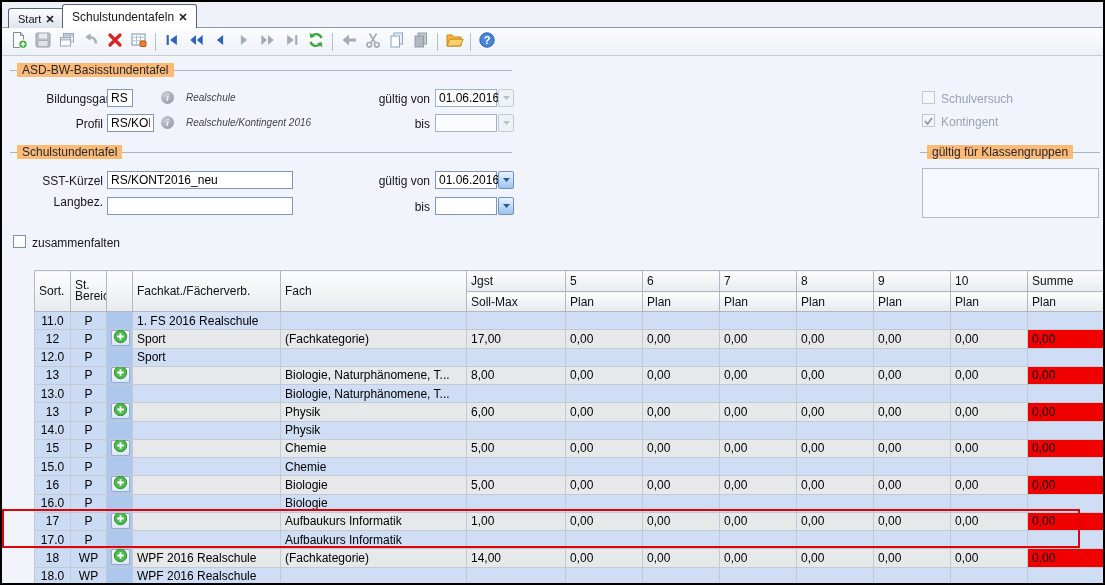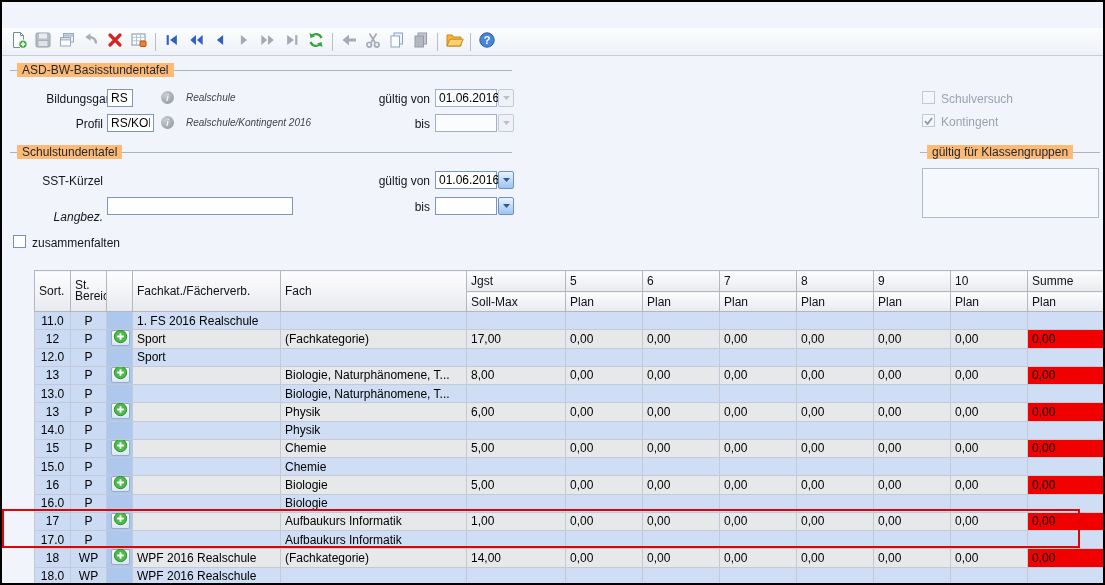--- a/index.html
+++ b/index.html
@@ -59,20 +59,38 @@
            border:1px solid #93abce;border-radius:2px;background:linear-gradient(#ffffff,#dbe6f5);}
   .delbtn{display:inline-flex;width:17px;height:16px;align-items:center;justify-content:center;
           border:1px solid #8fa8cc;border-radius:2px;background:linear-gradient(#f3f8fe,#cfe0f4);}
   .hlbox{position:absolute;left:0;top:507px;width:1078px;height:39px;border:2px solid #e00505;pointer-events:none;z-index:5;}
 </style>
 </head>
 <body>
 
 <div class="window">
 
+  <div class="tabbar">
+    <div class="tab inactive">
+      <span>Start</span>
+      <span class="tabx">
+          <svg width="8" height="8" viewBox="0 0 8 8">
+            <path d="M1 1l6 6M7 1L1 7" stroke="#1c1c24" stroke-width="1.7"></path>
+          </svg>
+        </span>
+    </div>
+    <div class="tab active">
+      <span>Schulstundentafeln</span>
+      <span class="tabx">
+          <svg width="8" height="8" viewBox="0 0 8 8">
+            <path d="M1 1l6 6M7 1L1 7" stroke="#1c1c24" stroke-width="1.7"></path>
+          </svg>
+        </span>
+    </div>
+  </div>
 
   <div class="toolbar" id="toolbar">
       <span class="tbtn">
         <span><svg width="18" height="18" viewBox="0 0 18 18">
             <path d="M3.5 1.5h7l3 3v12h-10z" fill="#fff" stroke="#7a8aa0"></path>
             <path d="M10.5 1.5v3h3" fill="none" stroke="#7a8aa0"></path>
             <circle cx="13" cy="13.2" r="4.2" fill="#3fae3f" stroke="#fff"></circle>
             <path d="M13 11v4.4M10.8 13.2h4.4" stroke="#fff" stroke-width="1.5"></path>
           </svg></span>
       </span>
@@ -233,32 +251,33 @@
     <svg width="9" height="8" viewBox="0 0 9 8">
         <path d="M1 4l2.5 3L8 1" fill="none" stroke="#8f99a8" stroke-width="1.8"></path>
       </svg>
   </span>
   <span class="flabel dlabel" style="left:939px;top:113px;text-align:left;">Kontingent</span>
 
   <div class="grpline" style="left:8px;top:150px;width:502px;"></div>
   <div class="grplabel" style="left:15px;top:143px;">Schulstundentafel</div>
 
   <div class="flabel" style="left:0;width:101px;top:172px;">SST-Kürzel</div>
+  <input class="tinput" style="left: 105px; top: 169px; width: 186px;" value="RS/KONT2016_neu">
 
   <div class="flabel" style="left:330px;width:98px;top:172px;">gültig von</div>
   <div class="combo" style="left:433px;top:169px;">
     <span class="cfield">01.06.2016</span>
     <span class="carr">
         <svg width="9" height="7" viewBox="0 0 9 7">
           <path d="M1 1l3.5 4L8 1z" fill="#2a5a9a"></path>
         </svg>
       </span>
   </div>
 
-  <div class="flabel" style="left:0;width:101px;top:208px;font-style:italic;">Langbez.</div>
+  <div class="flabel" style="left:0;width:101px;top:193px;">Langbez.</div>
   <input class="tinput" style="left: 105px; top: 195px; width: 186px;" value="">
 
   <div class="flabel" style="left:330px;width:98px;top:198px;">bis</div>
   <div class="combo" style="left:433px;top:195px;">
     <span class="cfield"></span>
     <span class="carr">
         <svg width="9" height="7" viewBox="0 0 9 7">
           <path d="M1 1l3.5 4L8 1z" fill="#2a5a9a"></path>
         </svg>
       </span>

